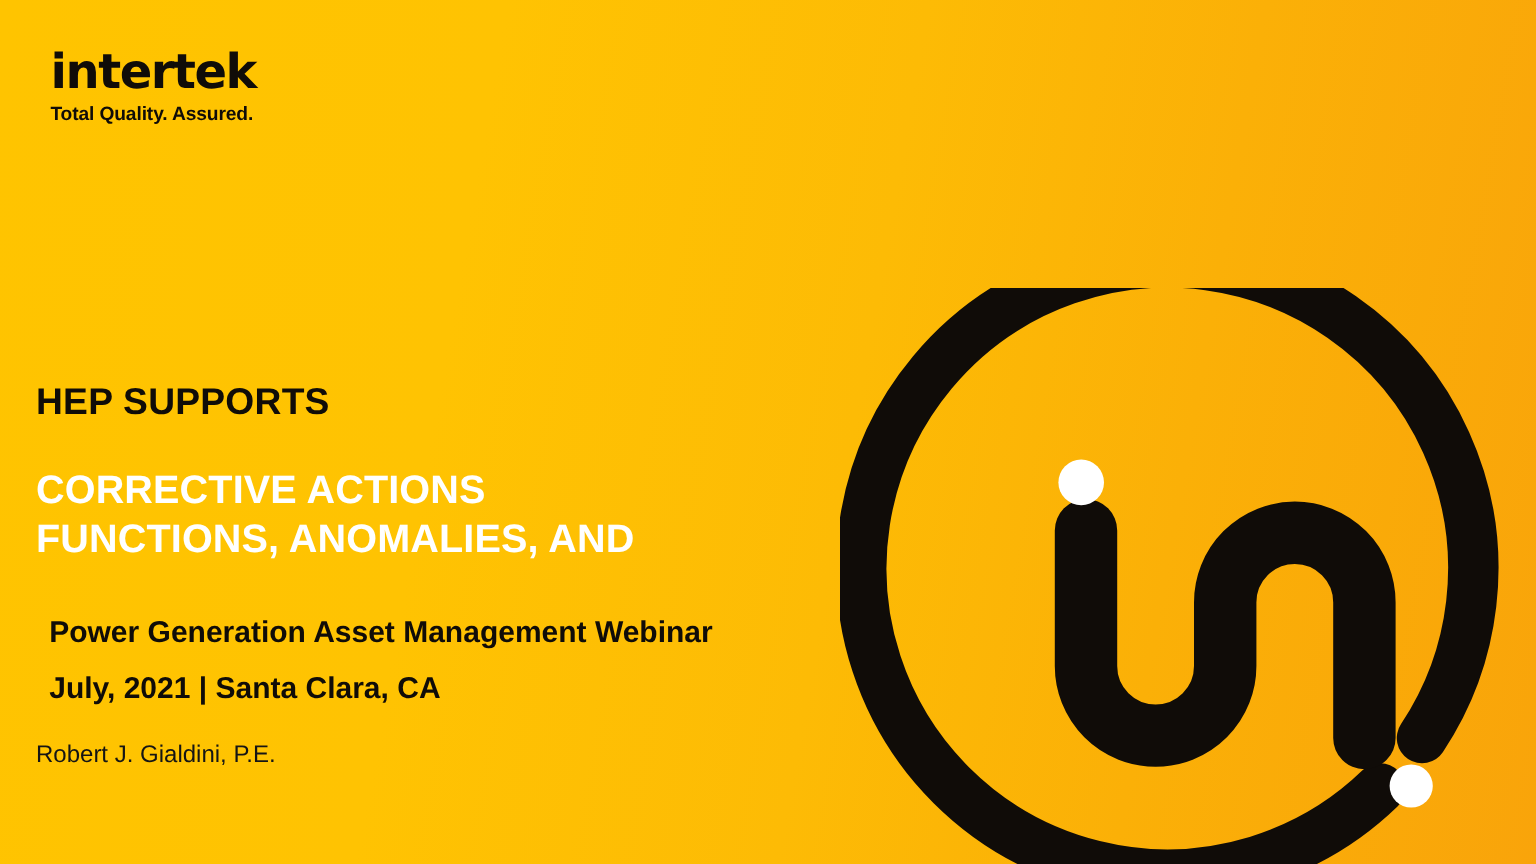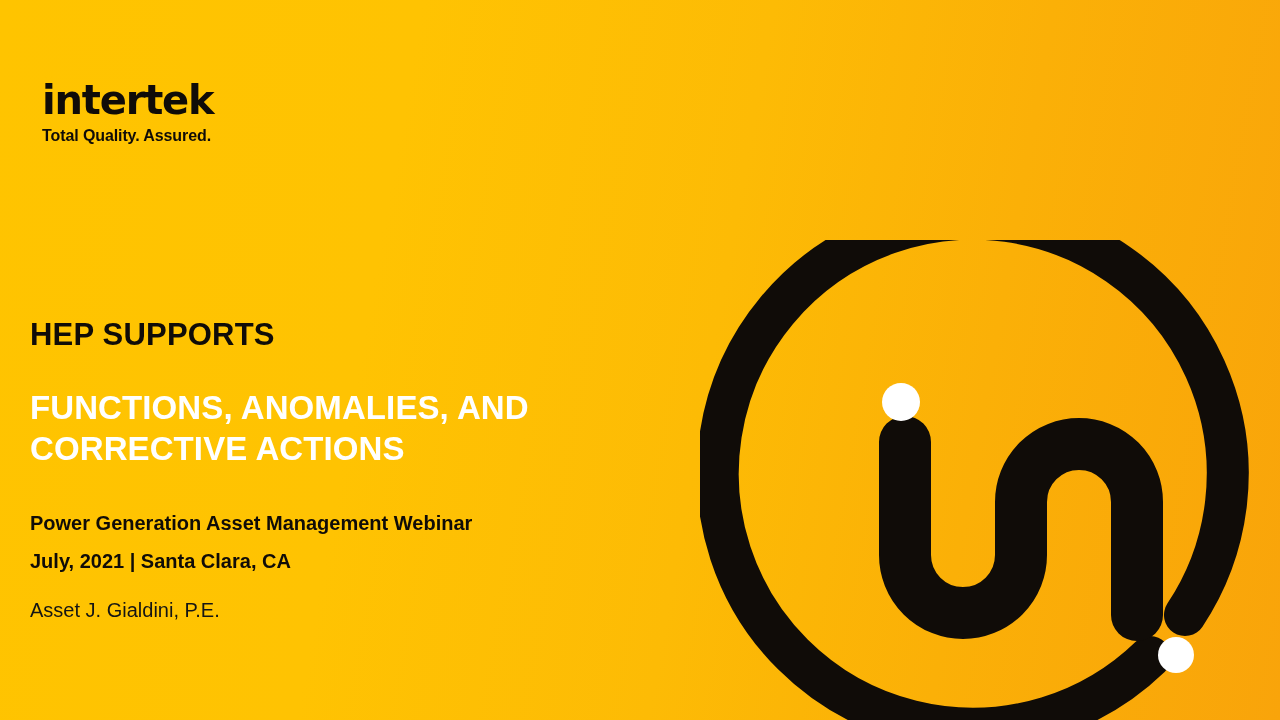--- a/index.html
+++ b/index.html
@@ -37,21 +37,20 @@
     pointer-events: none;
   }
   .logo-mark svg { display: block; width: 100%; height: 100%; }
 
   
   .brand {
     position: absolute;
     left: 42px;
     top: 40px;
     width: 240px;
-    margin-top: 40px;
   }
   .brand-word {
     display: block;
     position: relative;
     font-family: "DejaVu Sans", sans-serif;
     font-size: 40px;
     font-weight: 700;
     letter-spacing: -1.2px;
     color: #100c08;
     line-height: 1;
@@ -96,25 +95,25 @@
   .headline {
     font-size: 33px;
     font-weight: 700;
     color: #ffffff;
     letter-spacing: 0.1px;
     line-height: 1.26;
     margin: 0 0 34px 0;
   }
   .headline span { display: block; }
   .subtitle {
-    font-size: 20px;
+    font-size: 25px;
     font-weight: 700;
     color: #100c08;
     line-height: 1.9;
-    margin: 0 0 18px 0;
+    margin: 0 0 18px 11px;
   }
   .subtitle span { display: block; white-space: nowrap; }
   .presenter {
     font-size: 20px;
     font-weight: 400;
     color: #151515;
     line-height: 1.2;
     margin: 0;
     white-space: nowrap;
   }
@@ -147,23 +146,23 @@
     <span class="brand-word">
       <span class="brand-tittle"></span>
       <span>intertek</span>
     </span>
     <span class="brand-tagline">Total Quality. Assured.</span>
   </div>
 
   <div class="content">
     <h2 class="eyebrow">HEP SUPPORTS</h2>
     <h1 class="headline">
+      <span>CORRECTIVE ACTIONS</span>
       <span>FUNCTIONS, ANOMALIES, AND</span>
-      <span>CORRECTIVE ACTIONS</span>
     </h1>
     <div class="subtitle">
       <span>Power Generation Asset Management Webinar</span>
       <span>July, 2021 | Santa Clara, CA</span>
     </div>
-    <p class="presenter">Asset J. Gialdini, P.E.</p>
+    <p class="presenter">Robert J. Gialdini, P.E.</p>
   </div>
 
 </div>
 
 </body></html>

